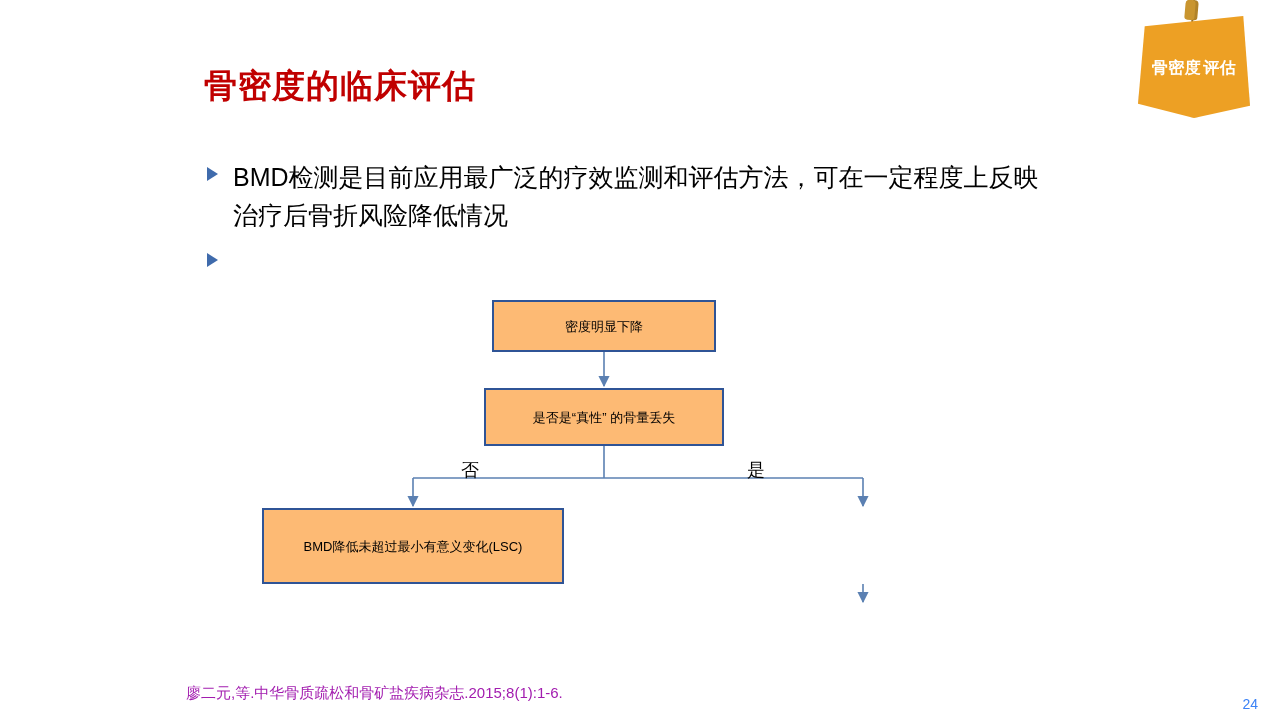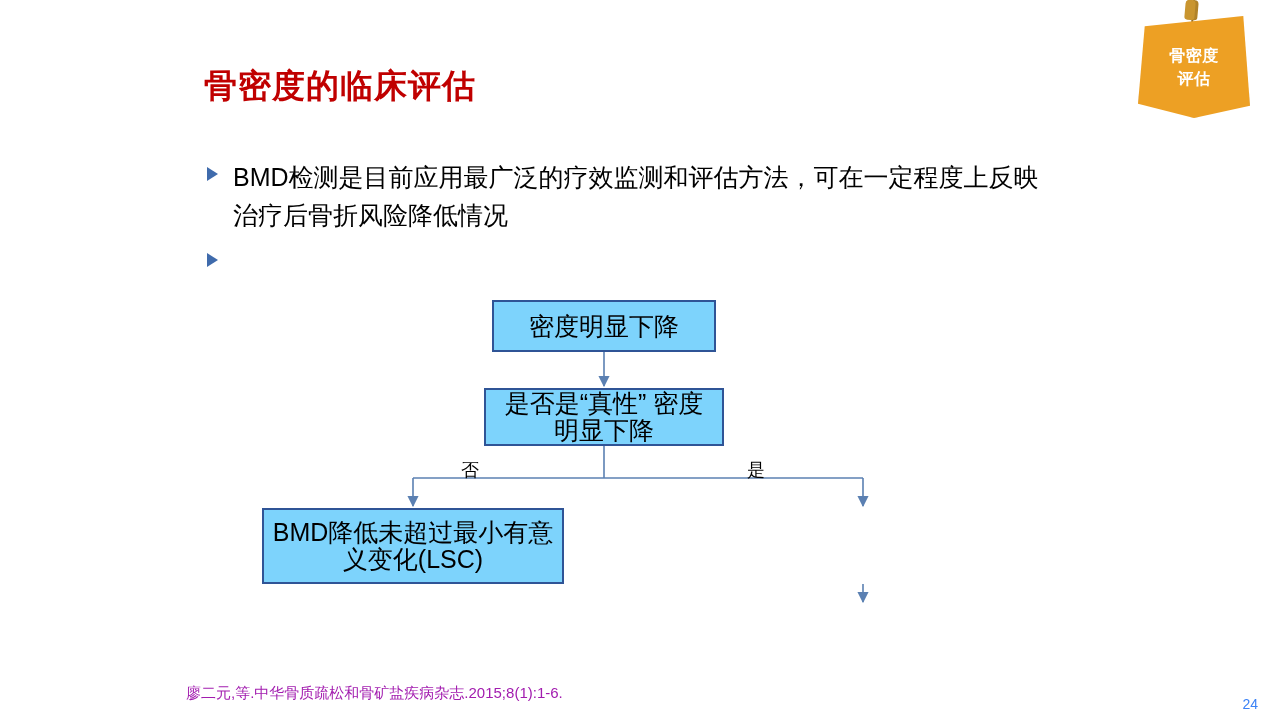--- a/index.html
+++ b/index.html
@@ -40,21 +40,21 @@
     clip-path: polygon(6% 10%, 94% 0%, 100% 88%, 50% 100%, 0% 86%);
     box-shadow: 0 1px 2px rgba(0,0,0,0.18);
   }
   .tag-inner {
     position: absolute;
     top: 16px;
     left: 8px;
     width: 112px;
     height: 102px;
     display: flex;
-    flex-direction: column;
+    flex-direction: row;
     align-items: center;
     justify-content: center;
     gap: 2px;
   }
   .tag-inner span {
     color: #ffffff;
     font-size: 16px;
     font-weight: bold;
     line-height: 21px;
     letter-spacing: 0.5px;
@@ -129,27 +129,27 @@
     left: 0;
     top: 0;
     width: 1280px;
     height: 720px;
     pointer-events: none;
   }
   .node {
     position: absolute;
     box-sizing: border-box;
     border: 2px solid #2f5496;
-    background: #7dd3fc;
+    background: #fdba74;
     display: flex;
     align-items: center;
     justify-content: center;
     text-align: center;
     color: #000000;
-    font-size: 25px;
+    font-size: 13px;
     line-height: 27px;
     padding: 4px 8px;
   }
   #node-decline { left: 492px; top: 300px; width: 224px; height: 52px; }
   #node-question { left: 484px; top: 388px; width: 240px; height: 58px; }
   #node-no-result { left: 262px; top: 508px; width: 302px; height: 76px; }
   #node-yes-result { left: 738px; top: 508px; width: 250px; height: 76px; }
   #node-final { left: 730px; top: 604px; width: 266px; height: 76px; }
 
   .edge-label {
@@ -218,21 +218,21 @@
 
     <line x1="604" y1="446" x2="604" y2="478" stroke="#5b80b2" stroke-width="1.6"></line>
     <line x1="413" y1="478" x2="863" y2="478" stroke="#5b80b2" stroke-width="1.6"></line>
     <line x1="413" y1="478" x2="413" y2="506" stroke="#5b80b2" stroke-width="1.6" marker-end="url(#arrow)"></line>
     <line x1="863" y1="478" x2="863" y2="506" stroke="#5b80b2" stroke-width="1.6" marker-end="url(#arrow)"></line>
 
     <line x1="863" y1="584" x2="863" y2="602" stroke="#5b80b2" stroke-width="1.6" marker-end="url(#arrow)"></line>
   </svg>
 
   <div class="node" id="node-decline">密度明显下降</div>
-  <div class="node" id="node-question">是否是“真性” 密度明显下降</div>
+  <div class="node" id="node-question">是否是“真性” 的骨量丢失</div>
   <div class="node" id="node-no-result">BMD降低未超过最小有意义变化(LSC)</div>
 
   <div class="edge-label" id="label-no">否</div>
   <div class="edge-label" id="label-yes">是</div>
 
   <div class="source">廖二元,等.中华骨质疏松和骨矿盐疾病杂志.2015;8(1):1-6.</div>
   <div class="page-number">24</div>
 
 </div>
 

